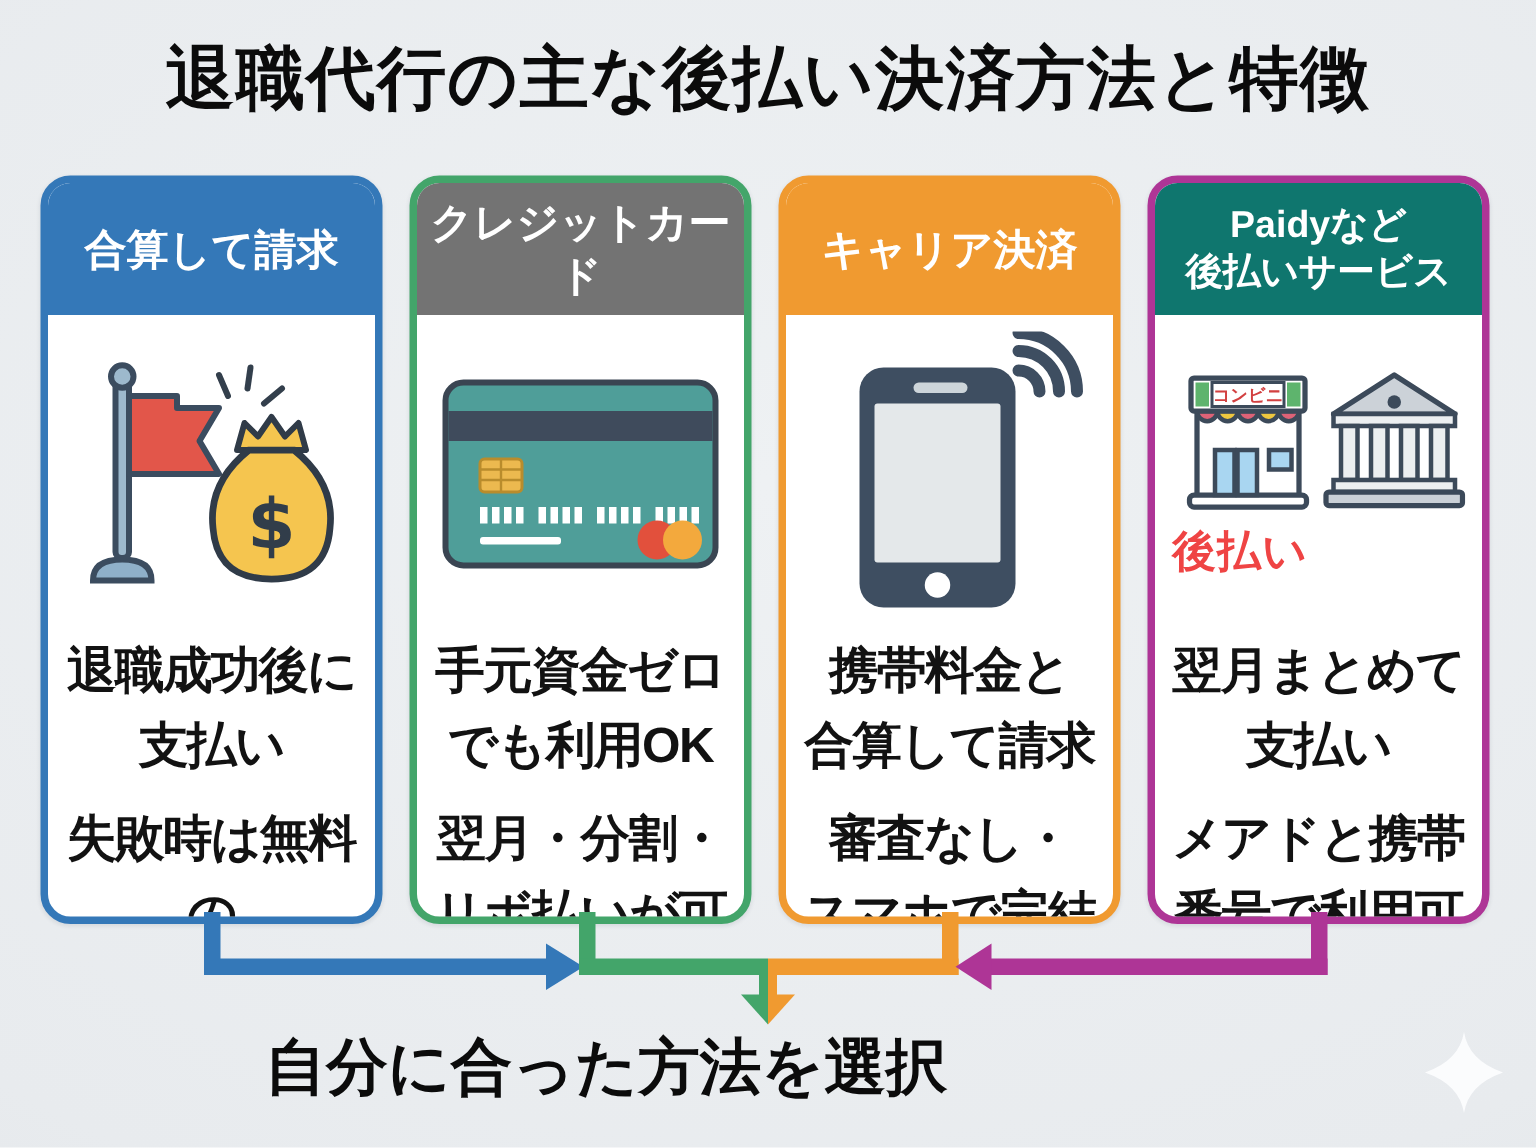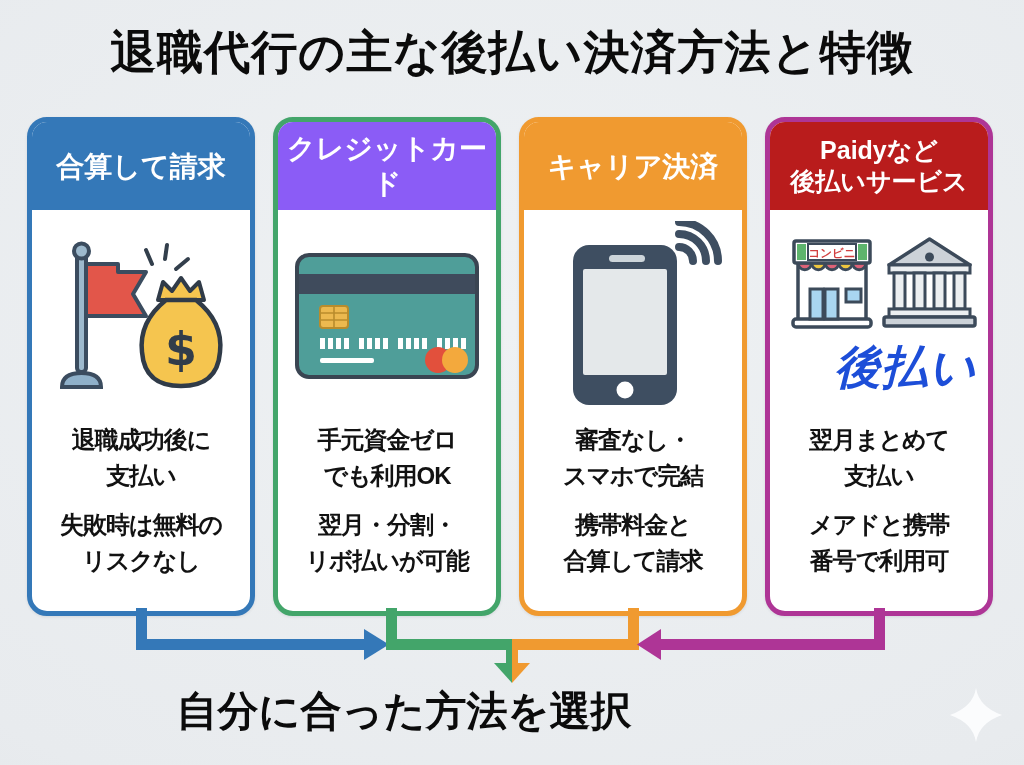--- a/index.html
+++ b/index.html
@@ -21,34 +21,34 @@
     background:#ffffff;overflow:hidden;display:flex;flex-direction:column;
     box-shadow:0 1px 3px rgba(30,40,60,.10);
   }
   .col-header{
     height:88px;flex:0 0 88px;display:flex;align-items:center;justify-content:center;
     color:#ffffff;font-weight:800;font-size:28px;text-align:center;
     white-space:pre-line;line-height:1.25;letter-spacing:0;
   }
   .col-header.small{font-size:25px;}
   .c-blue{border:5px solid #3478b8;}   .c-blue .col-header{background:#3478b8;}
-  .c-green{border:5px solid #43a56a;}  .c-green .col-header{background:#8b5cf6;}
+  .c-green{border:5px solid #43a56a;}  .c-green .col-header{background:#737373;}
   .c-orange{border:5px solid #f09a30;} .c-orange .col-header{background:#f09a30;}
-  .c-magenta{border:5px solid #ae3596;}.c-magenta .col-header{background:#b91c1c;}
+  .c-magenta{border:5px solid #ae3596;}.c-magenta .col-header{background:#0f766e;}
   .col-body{flex:1;display:flex;flex-direction:column;align-items:center;}
   .icon-area{
     height:212px;flex:0 0 212px;display:flex;flex-direction:column;
-    align-items:flex-end;justify-content:center;
+    align-items:flex-start;justify-content:center;
   }
   .icon-caption{
-    font-size:46px;font-weight:800;color:#1d4ed8;margin-top:4px;letter-spacing:1px;font-style:italic;
+    font-size:29px;font-weight:800;color:#ef4444;margin-top:4px;letter-spacing:1px;
   }
   .feature{
     margin:0 0 13px 0;text-align:center;white-space:pre-line;
-    font-size:24px;line-height:1.5;font-weight:800;color:#121212;letter-spacing:-1px;
+    font-size:33px;line-height:1.5;font-weight:800;color:#121212;letter-spacing:-1px;
   }
   .connectors{position:absolute;left:0;top:0;width:1024px;height:765px;pointer-events:none;}
   .conclusion{
     position:absolute;top:684px;left:0;width:808px;text-align:center;
     font-size:41px;font-weight:900;color:#0b0b0b;letter-spacing:0;margin:0;
   }
   .sparkle{position:absolute;left:950px;top:688px;width:52px;height:54px;opacity:.92;}
 </style>
 </head>
 <body>
@@ -129,24 +129,24 @@
           <svg width="180" height="190" viewBox="0 0 180 190">
             <path d="M136 26 a14 14 0 0 1 14 14" fill="none" stroke="#3e4e61" stroke-width="8" stroke-linecap="round"></path>
             <path d="M136 13 a27 27 0 0 1 27 27" fill="none" stroke="#3e4e61" stroke-width="8" stroke-linecap="round"></path>
             <path d="M136 1 a39 39 0 0 1 39 39" fill="none" stroke="#3e4e61" stroke-width="8" stroke-linecap="round"></path>
             <rect x="30" y="24" width="104" height="160" rx="16" fill="#3e4e61"></rect>
             <rect x="66" y="34" width="36" height="7" rx="3.5" fill="#cdd5da"></rect>
             <rect x="40" y="48" width="84" height="106" rx="2" fill="#e4e8ea"></rect>
             <circle cx="82" cy="169" r="8.5" fill="#ffffff"></circle>
           </svg>
         </div>
+        <p class="feature">携帯料金と
+合算して請求</p>
         <p class="feature">審査なし・
 スマホで完結</p>
-        <p class="feature">携帯料金と
-合算して請求</p>
       </div>
     </section>
 
     <section class="col c-magenta">
       <header class="col-header small">Paidyなど
 後払いサービス</header>
       <div class="col-body">
         <div class="icon-area">
           <svg width="195" height="100" viewBox="0 0 195 100">
             <rect x="16" y="30" width="68" height="58" fill="#ffffff" stroke="#3c4a5a" stroke-width="3.5"></rect>

